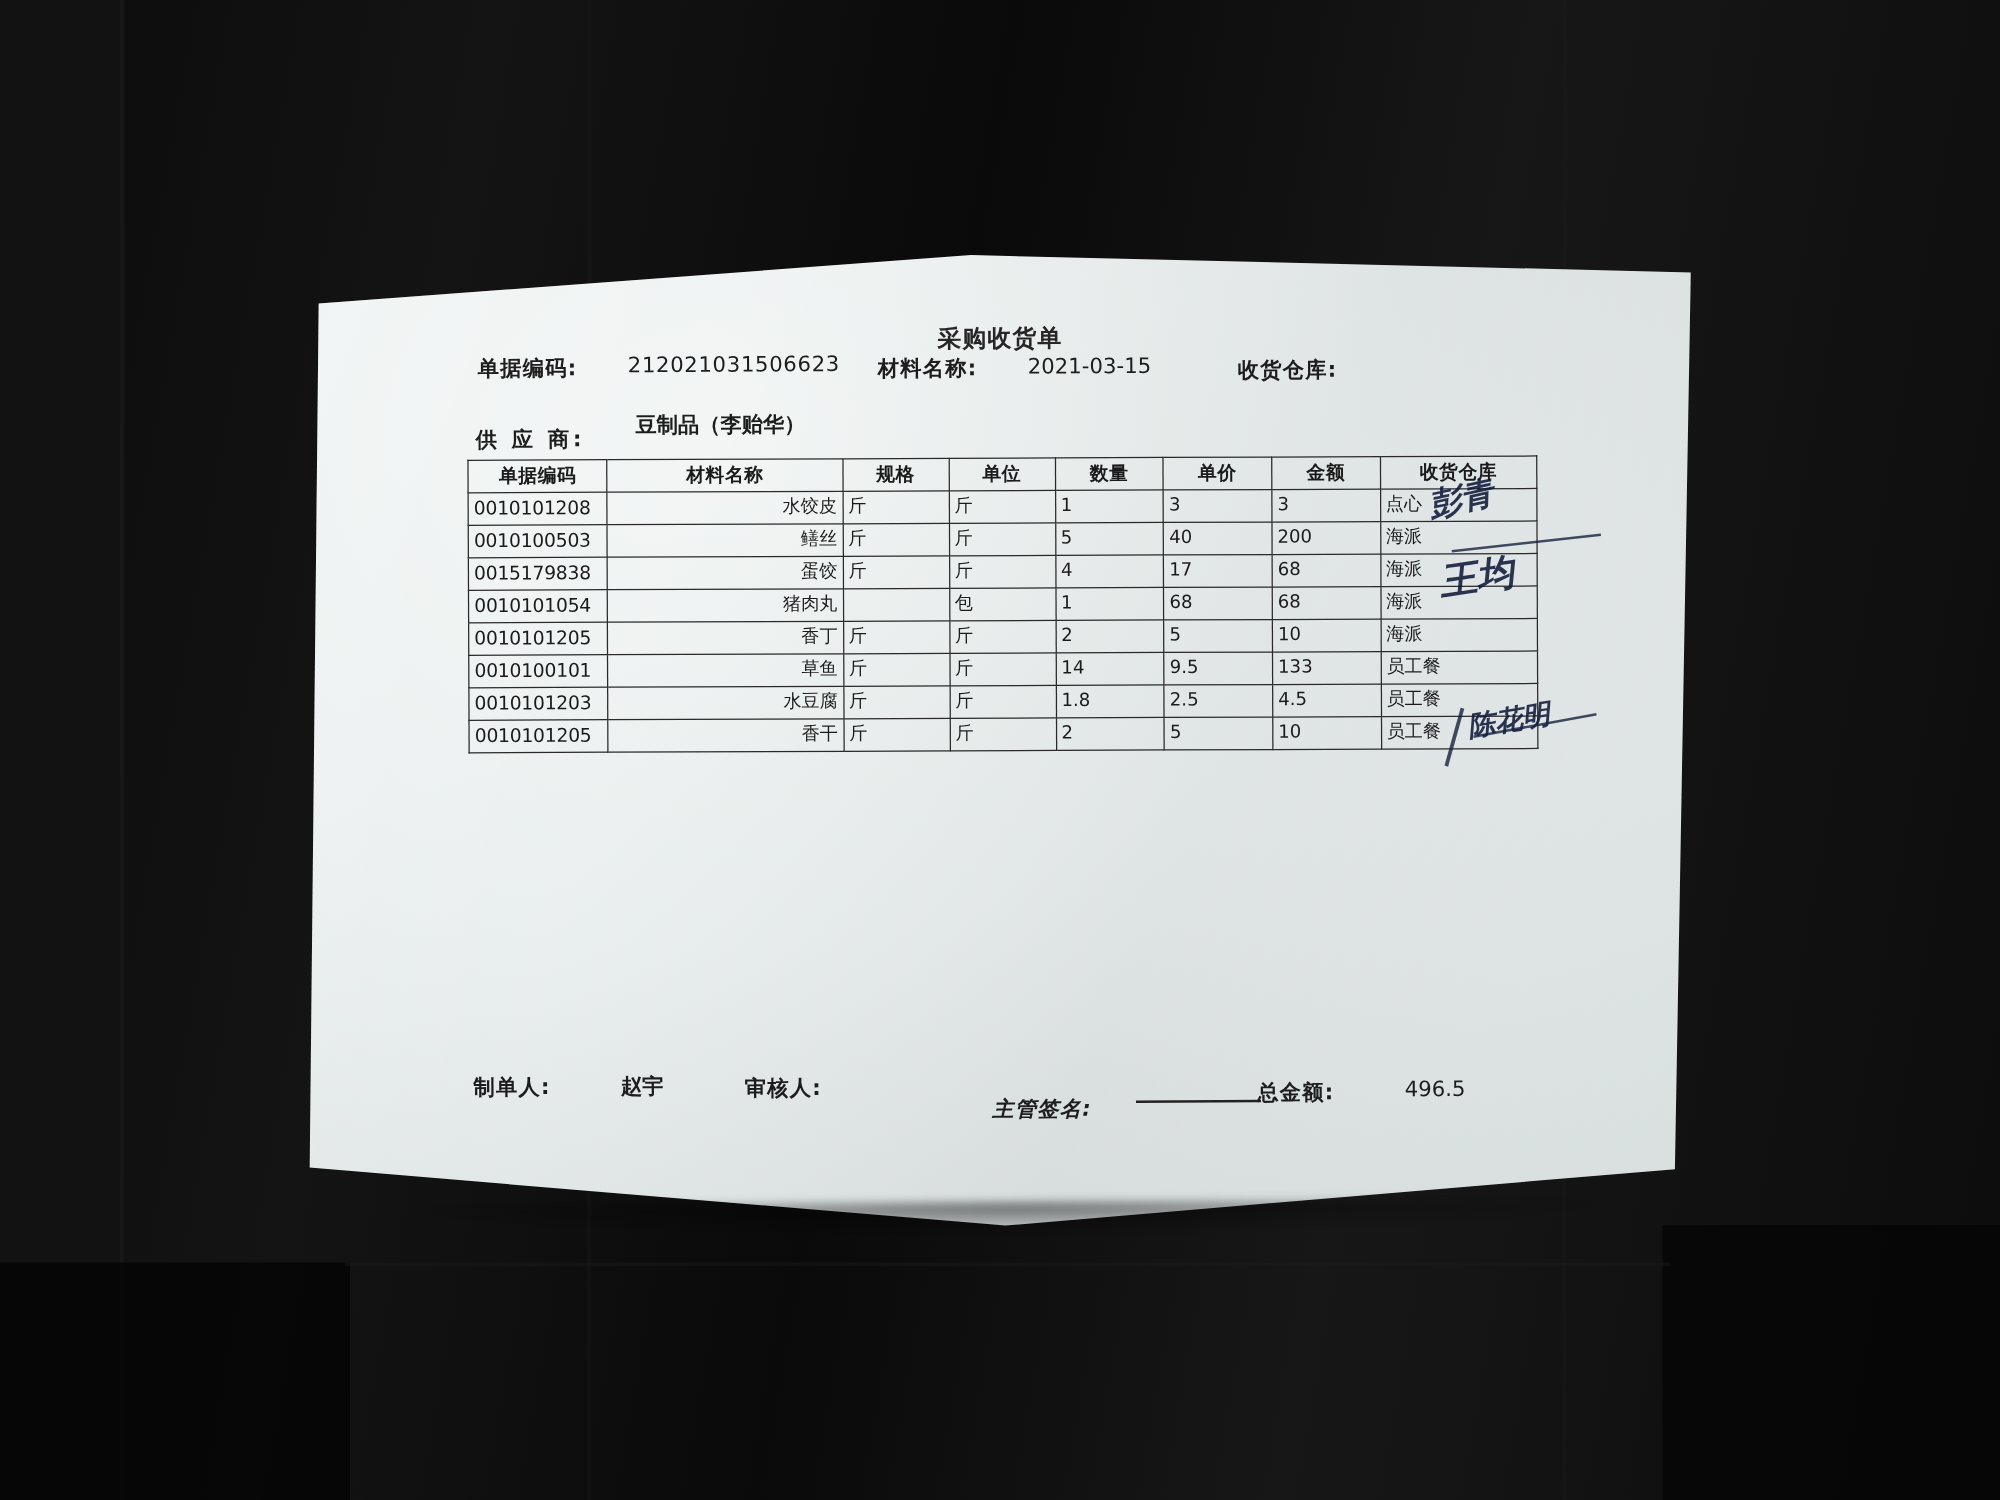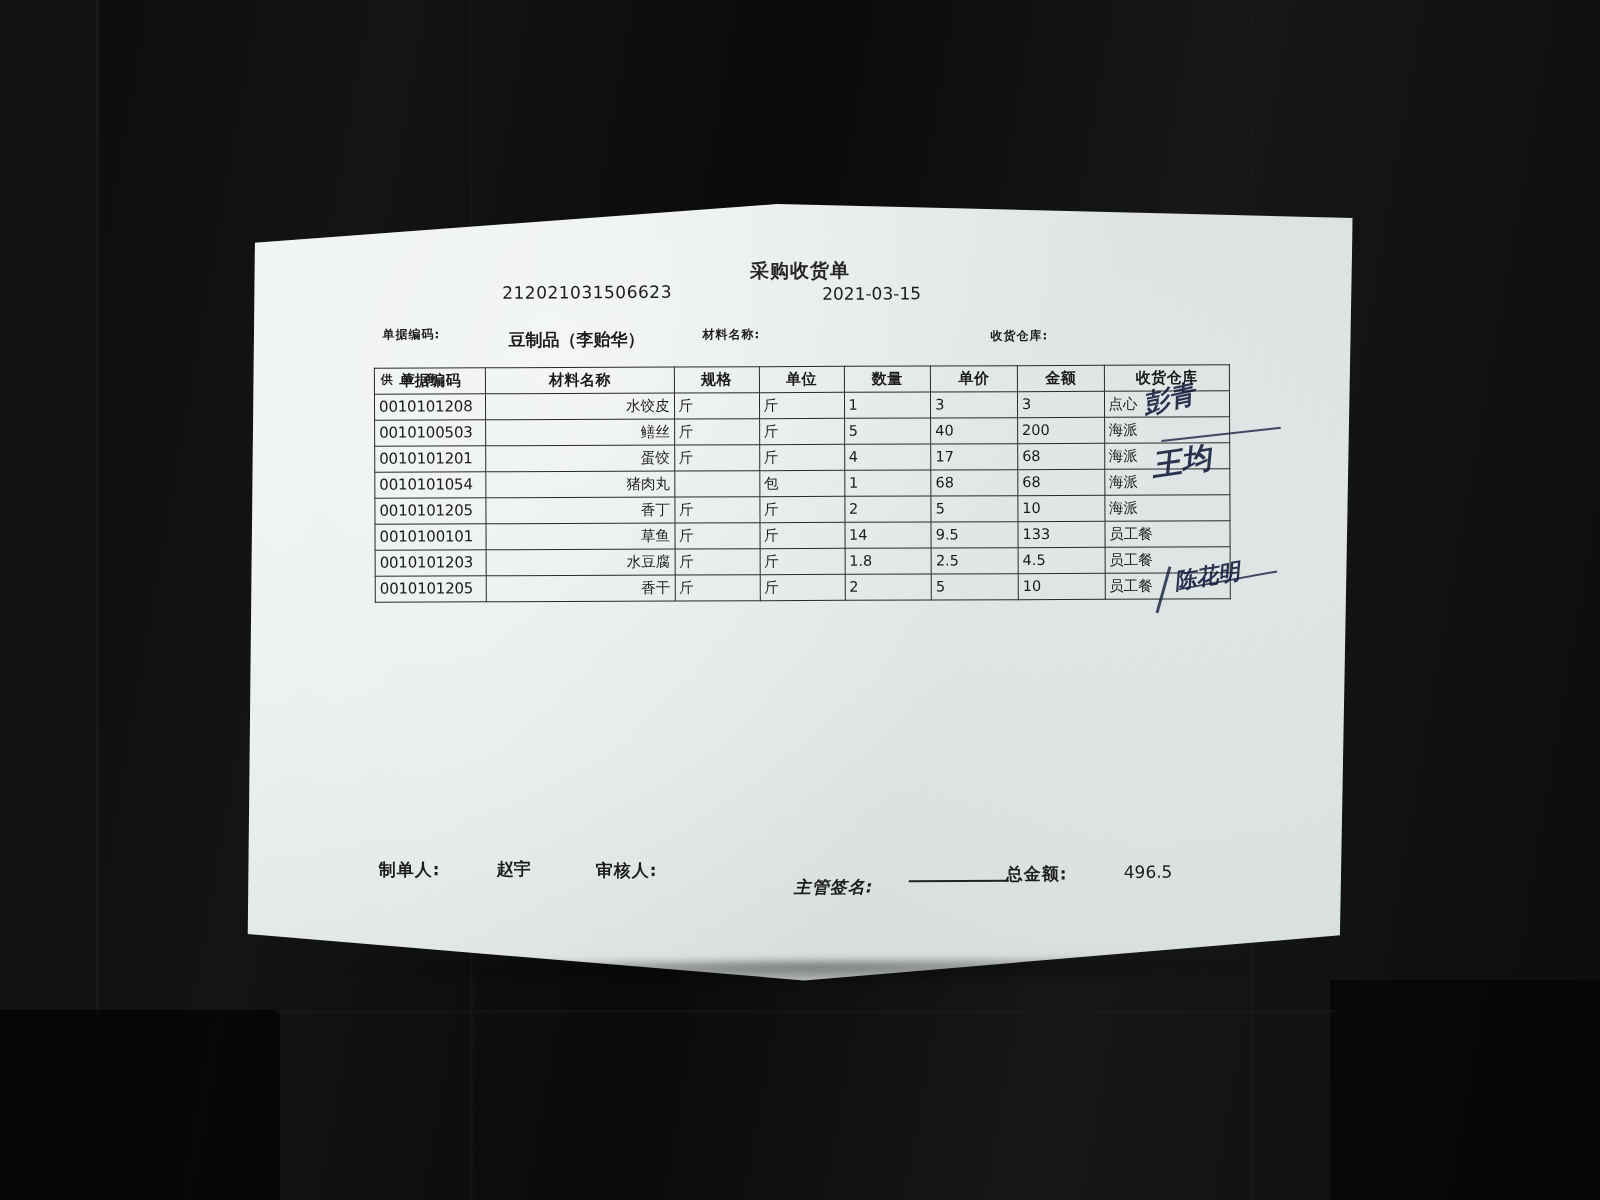--- a/index.html
+++ b/index.html
@@ -86,43 +86,42 @@
     top: 62px;
     font-size: 19px;
     letter-spacing: 1px;
     font-family: "DejaVu Sans", "Liberation Sans", sans-serif;
     font-weight: 600;
     color: #262626;
   }
 
   .field-label {
     position: absolute;
-    font-size: 12px;
+    font-size: 17px;
     font-weight: 700;
     font-family: "DejaVu Sans", "Liberation Sans", sans-serif;
     letter-spacing: 1px;
     color: #1d1d1d;
     white-space: nowrap;
-    margin-top: 43px;
   }
   .field-value {
     position: absolute;
     font-size: 17px;
     font-family: "DejaVu Sans", "Liberation Sans", sans-serif;
     color: #1d1d1d;
     white-space: nowrap;
   }
 
   .r1-lbl-code   { left: 152px; top: 85px; }
   .r1-val-code   { left: 272px; top: 85px; letter-spacing: 0.5px; }
   .r1-lbl-date   { left: 472px; top: 87px; }
   .r1-val-date   { left: 592px; top: 88px; }
   .r1-lbl-wh     { left: 760px; top: 90px; }
 
-  .r2-lbl-sup    { left: 150px; top: 130px; letter-spacing: 3px; }
+  .r2-lbl-sup    { left: 150px; top: 142px; letter-spacing: 3px; }
   .r2-val-sup    { left: 278px; top: 131px; font-weight: 600; }
 
   
   .table-wrap {
     position: absolute;
     left: 143px;
     top: 170px;
     width: 856px;
     transform: rotate(0.12deg);
   }
@@ -267,21 +266,21 @@
               <td class="c-code">0010100503</td>
               <td class="c-name">鳝丝</td>
               <td class="c-spec">斤</td>
               <td class="c-unit">斤</td>
               <td class="c-qty">5</td>
               <td class="c-price">40</td>
               <td class="c-amt">200</td>
               <td class="c-wh">海派</td>
             </tr>
             <tr>
-              <td class="c-code">0010101201</td>
+              <td class="c-code">0015179838</td>
               <td class="c-name">蛋饺</td>
               <td class="c-spec">斤</td>
               <td class="c-unit">斤</td>
               <td class="c-qty">4</td>
               <td class="c-price">17</td>
               <td class="c-amt">68</td>
               <td class="c-wh">海派</td>
             </tr>
             <tr>
               <td class="c-code">0010101054</td>

